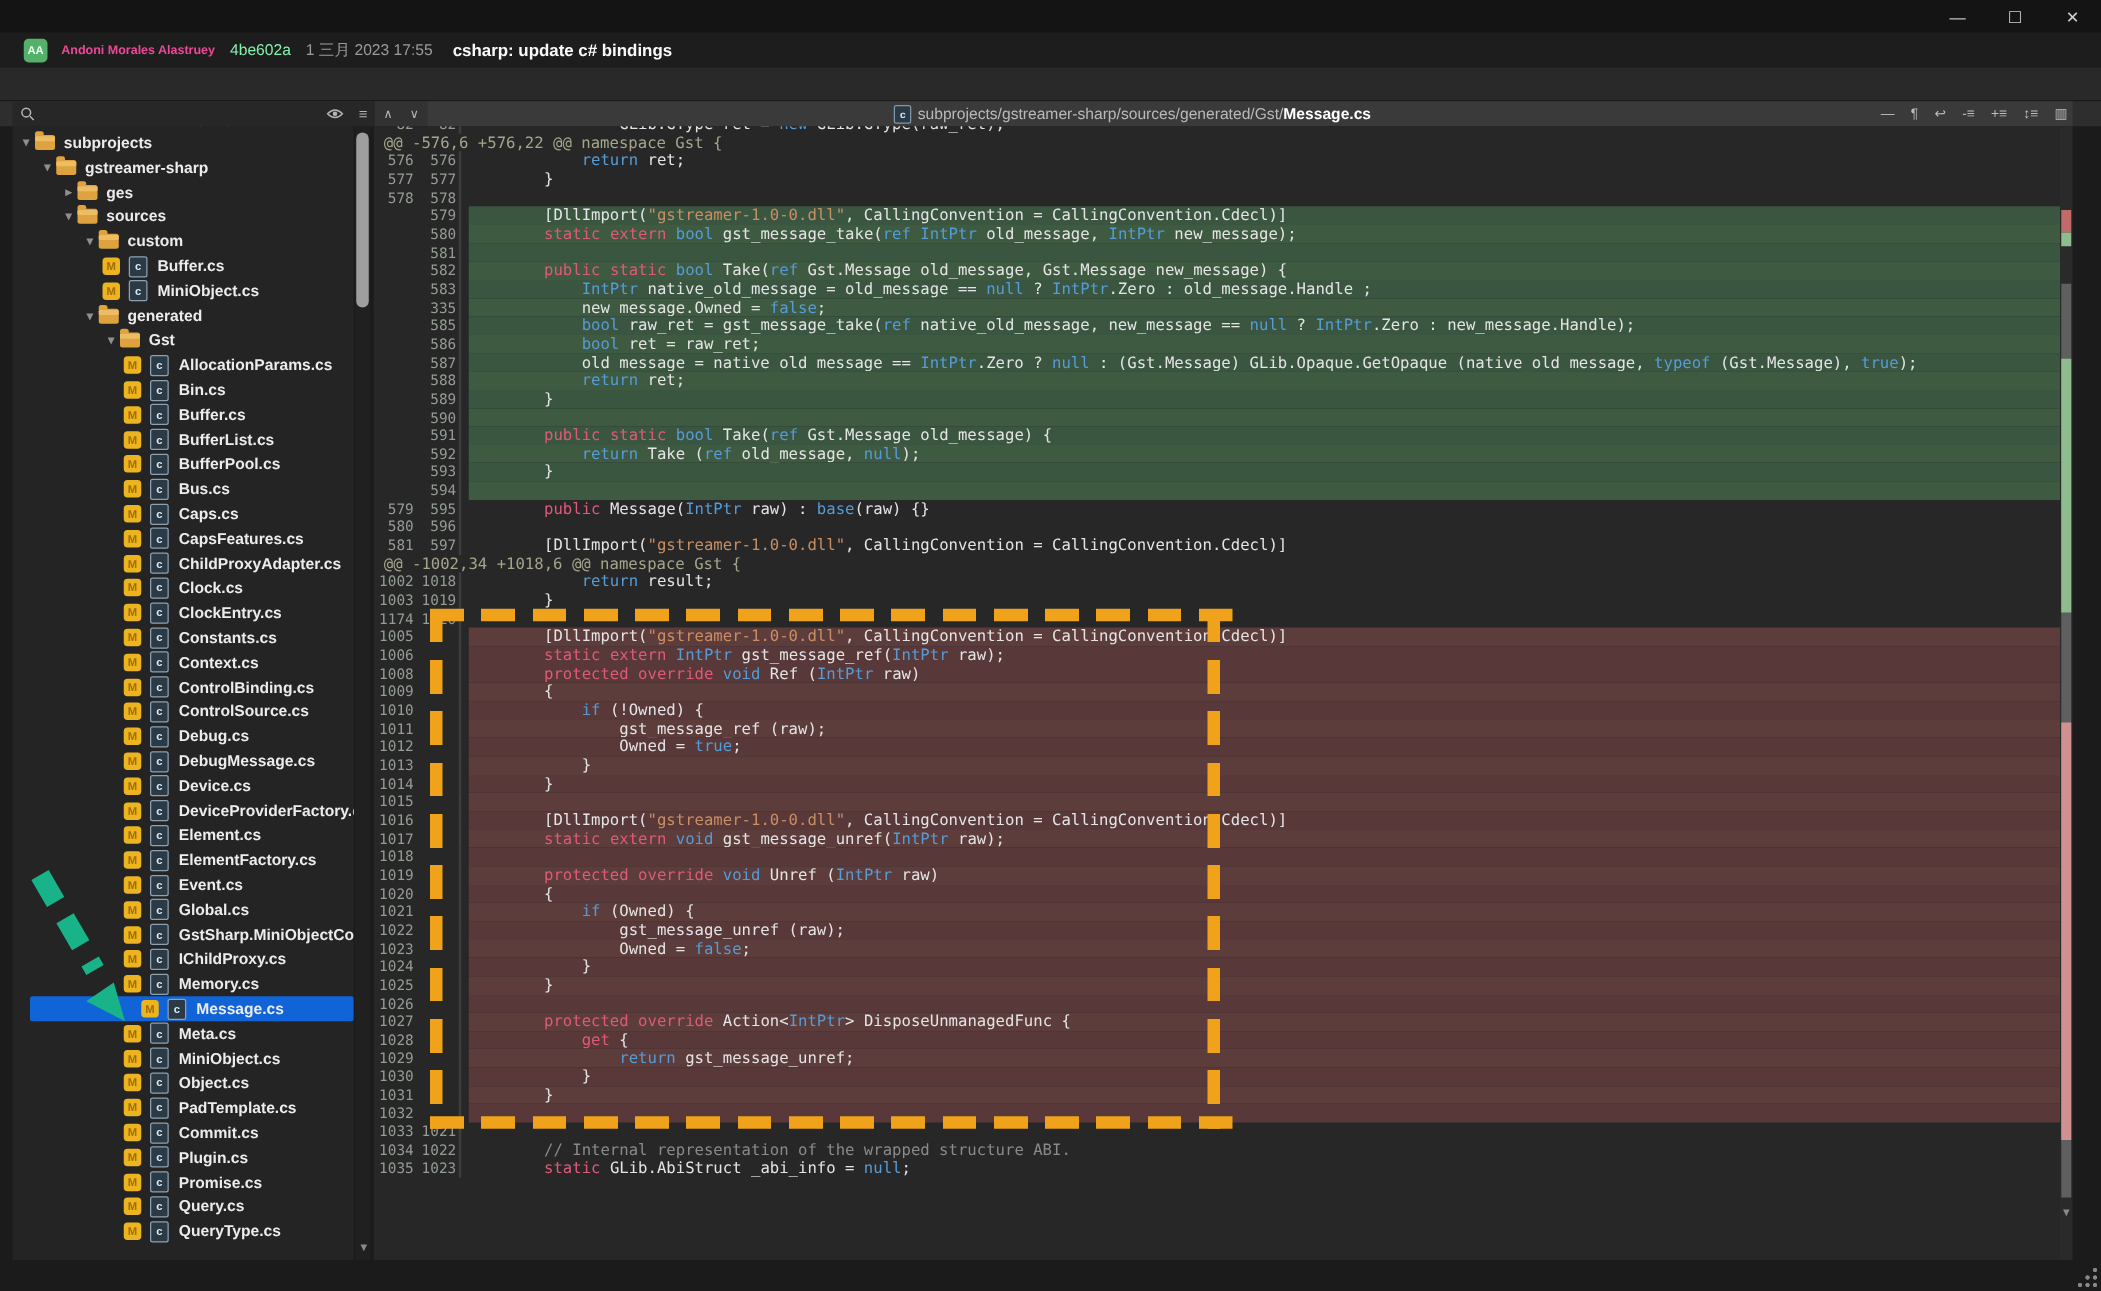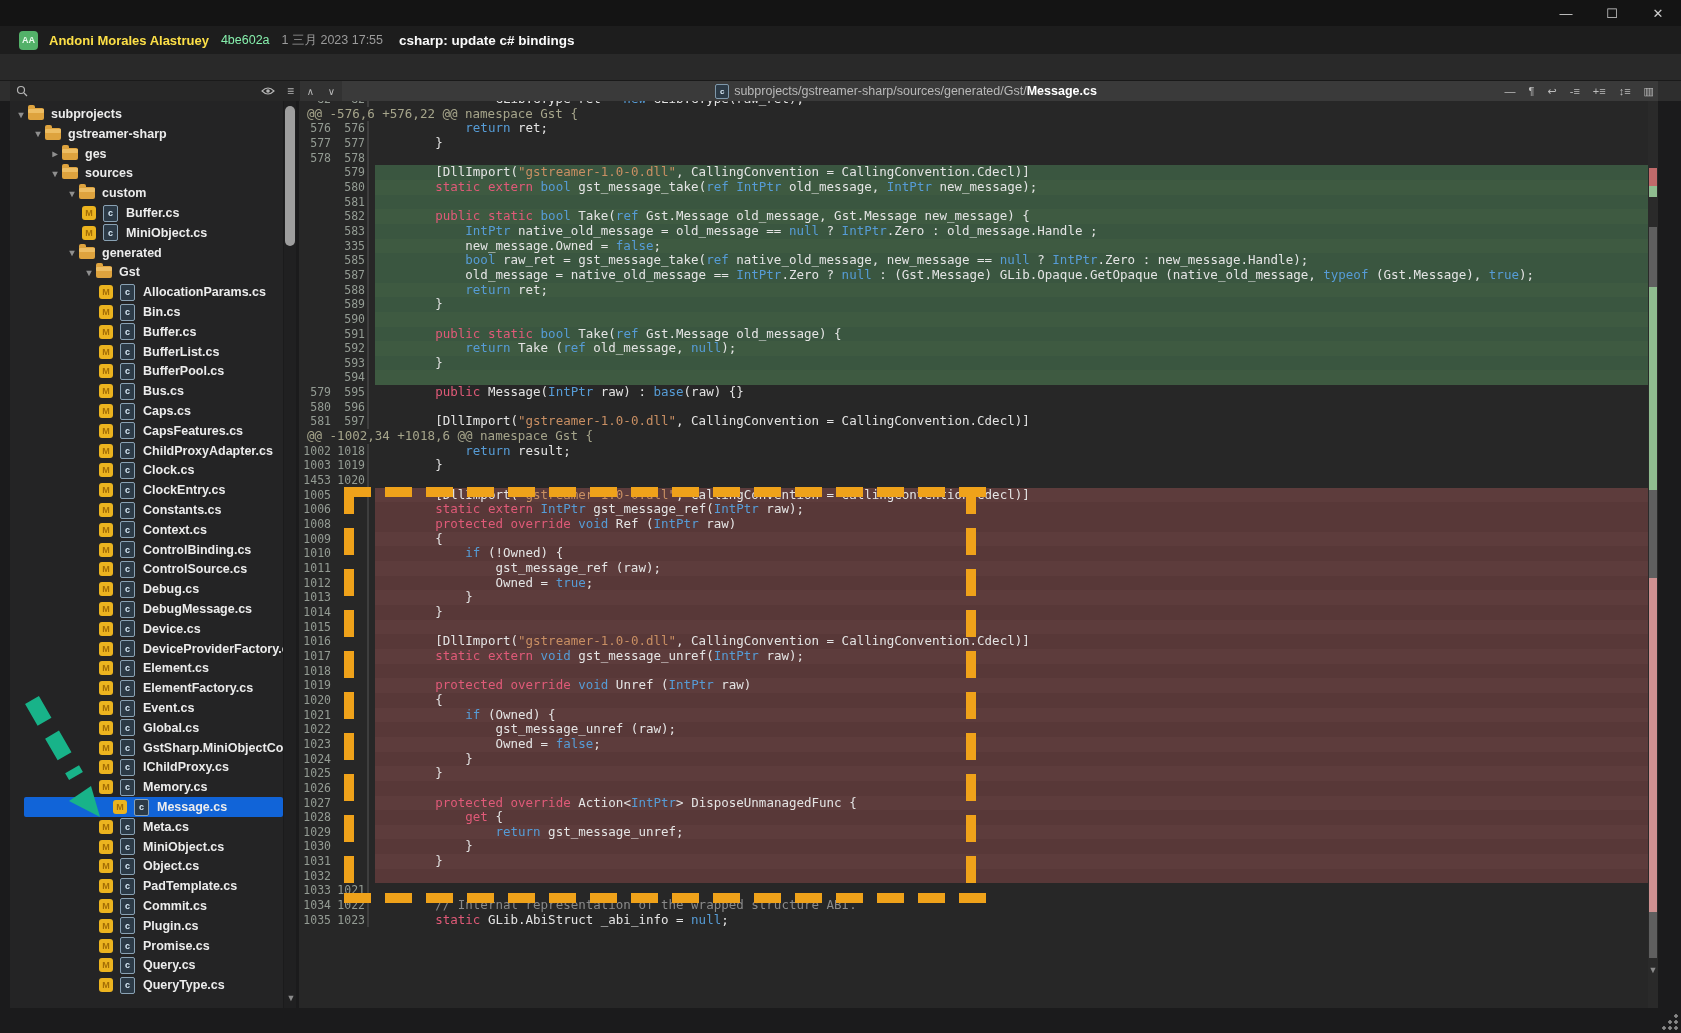--- a/index.html
+++ b/index.html
@@ -8,21 +8,21 @@
   
   #titlebar{position:absolute;left:0;top:0;right:0;height:26px;background:#141414;}
   .winbtns{position:absolute;right:0;top:0;height:26px;display:flex;}
   .winbtn{width:46px;height:26px;display:flex;align-items:center;justify-content:center;
     color:#cfcfcf;font-size:13px;}
   
   #commitbar{position:absolute;left:0;top:26px;right:0;height:28px;background:#1d1d1d;
     display:flex;align-items:center;}
   #avatar{width:19px;height:19px;margin-left:19px;border-radius:4px;background:#53b169;
     color:#eafbee;font-size:9px;font-weight:bold;display:flex;align-items:center;justify-content:center;}
-  #commit-author{margin-left:11px;font-size:13px;font-weight:bold;color:#fde047;}
+  #commit-author{margin-left:11px;font-size:10px;font-weight:bold;color:#ec4899;}
   #commit-hash{margin-left:12px;font-size:12.5px;color:#86efac;}
   #commit-date{margin-left:12px;font-size:12.5px;color:#9b9b9b;}
   #commit-msg{margin-left:16px;font-size:13.5px;font-weight:bold;color:#fafafa;}
   
   #tabbar{position:absolute;left:0;top:54px;right:0;height:26px;background:#292929;display:flex;
     border-bottom:1px solid #1a1a1a;}
   .tab{padding:0 18px;margin-left:22px;height:26px;display:flex;align-items:center;
     font-size:14.5px;color:#c7c7c7;position:relative;margin-top:28px;}
   .tab.active{color:#46a6ea;}
   .tab.active::after{content:"";position:absolute;left:-8px;right:-8px;bottom:0;height:3px;background:#3a9be0;}
@@ -398,35 +398,36 @@
         <div class="drow ctx"><span class="gno">576</span><span class="gnn">576</span><span class="gsep"></span><span class="codeln"><span class="tk-p">            </span><span class="tk-b">return</span><span class="tk-p"> ret;</span></span></div>
         <div class="drow ctx alt"><span class="gno">577</span><span class="gnn">577</span><span class="gsep"></span><span class="codeln"><span class="tk-p">        }</span></span></div>
         <div class="drow ctx"><span class="gno">578</span><span class="gnn">578</span><span class="gsep"></span><span class="codeln"></span></div>
         <div class="drow add alt"><span class="gno"></span><span class="gnn">579</span><span class="gsep"></span><span class="codeln"><span class="tk-p">        [DllImport(</span><span class="tk-s">"gstreamer-1.0-0.dll"</span><span class="tk-p">, CallingConvention = CallingConvention.Cdecl)]</span></span></div>
         <div class="drow add"><span class="gno"></span><span class="gnn">580</span><span class="gsep"></span><span class="codeln"><span class="tk-p">        </span><span class="tk-k">static</span><span class="tk-p"> </span><span class="tk-k">extern</span><span class="tk-p"> </span><span class="tk-b">bool</span><span class="tk-p"> gst_message_take(</span><span class="tk-b">ref</span><span class="tk-p"> </span><span class="tk-b">IntPtr</span><span class="tk-p"> old_message, </span><span class="tk-b">IntPtr</span><span class="tk-p"> new_message);</span></span></div>
         <div class="drow add alt"><span class="gno"></span><span class="gnn">581</span><span class="gsep"></span><span class="codeln"></span></div>
         <div class="drow add"><span class="gno"></span><span class="gnn">582</span><span class="gsep"></span><span class="codeln"><span class="tk-p">        </span><span class="tk-k">public</span><span class="tk-p"> </span><span class="tk-k">static</span><span class="tk-p"> </span><span class="tk-b">bool</span><span class="tk-p"> Take(</span><span class="tk-b">ref</span><span class="tk-p"> Gst.Message old_message, Gst.Message new_message) {</span></span></div>
         <div class="drow add alt"><span class="gno"></span><span class="gnn">583</span><span class="gsep"></span><span class="codeln"><span class="tk-p">            </span><span class="tk-b">IntPtr</span><span class="tk-p"> native_old_message = old_message == </span><span class="tk-b">null</span><span class="tk-p"> ? </span><span class="tk-b">IntPtr</span><span class="tk-p">.Zero : old_message.Handle ;</span></span></div>
         <div class="drow add"><span class="gno"></span><span class="gnn">335</span><span class="gsep"></span><span class="codeln"><span class="tk-p">            new_message.Owned = </span><span class="tk-b">false</span><span class="tk-p">;</span></span></div>
         <div class="drow add alt"><span class="gno"></span><span class="gnn">585</span><span class="gsep"></span><span class="codeln"><span class="tk-p">            </span><span class="tk-b">bool</span><span class="tk-p"> raw_ret = gst_message_take(</span><span class="tk-b">ref</span><span class="tk-p"> native_old_message, new_message == </span><span class="tk-b">null</span><span class="tk-p"> ? </span><span class="tk-b">IntPtr</span><span class="tk-p">.Zero : new_message.Handle);</span></span></div>
+        <div class="drow add"><span class="gno"></span><span class="gnn">586</span><span class="gsep"></span><span class="codeln"><span class="tk-p">            </span><span class="tk-b">bool</span><span class="tk-p"> ret = raw_ret;</span></span></div>
         <div class="drow add alt"><span class="gno"></span><span class="gnn">587</span><span class="gsep"></span><span class="codeln"><span class="tk-p">            old_message = native_old_message == </span><span class="tk-b">IntPtr</span><span class="tk-p">.Zero ? </span><span class="tk-b">null</span><span class="tk-p"> : (Gst.Message) GLib.Opaque.GetOpaque (native_old_message, </span><span class="tk-b">typeof</span><span class="tk-p"> (Gst.Message), </span><span class="tk-b">true</span><span class="tk-p">);</span></span></div>
         <div class="drow add"><span class="gno"></span><span class="gnn">588</span><span class="gsep"></span><span class="codeln"><span class="tk-p">            </span><span class="tk-b">return</span><span class="tk-p"> ret;</span></span></div>
         <div class="drow add alt"><span class="gno"></span><span class="gnn">589</span><span class="gsep"></span><span class="codeln"><span class="tk-p">        }</span></span></div>
         <div class="drow add"><span class="gno"></span><span class="gnn">590</span><span class="gsep"></span><span class="codeln"></span></div>
         <div class="drow add alt"><span class="gno"></span><span class="gnn">591</span><span class="gsep"></span><span class="codeln"><span class="tk-p">        </span><span class="tk-k">public</span><span class="tk-p"> </span><span class="tk-k">static</span><span class="tk-p"> </span><span class="tk-b">bool</span><span class="tk-p"> Take(</span><span class="tk-b">ref</span><span class="tk-p"> Gst.Message old_message) {</span></span></div>
         <div class="drow add"><span class="gno"></span><span class="gnn">592</span><span class="gsep"></span><span class="codeln"><span class="tk-p">            </span><span class="tk-b">return</span><span class="tk-p"> Take (</span><span class="tk-b">ref</span><span class="tk-p"> old_message, </span><span class="tk-b">null</span><span class="tk-p">);</span></span></div>
         <div class="drow add alt"><span class="gno"></span><span class="gnn">593</span><span class="gsep"></span><span class="codeln"><span class="tk-p">        }</span></span></div>
         <div class="drow add"><span class="gno"></span><span class="gnn">594</span><span class="gsep"></span><span class="codeln"></span></div>
         <div class="drow ctx alt"><span class="gno">579</span><span class="gnn">595</span><span class="gsep"></span><span class="codeln"><span class="tk-p">        </span><span class="tk-k">public</span><span class="tk-p"> Message(</span><span class="tk-b">IntPtr</span><span class="tk-p"> raw) : </span><span class="tk-b">base</span><span class="tk-p">(raw) {}</span></span></div>
         <div class="drow ctx"><span class="gno">580</span><span class="gnn">596</span><span class="gsep"></span><span class="codeln"></span></div>
         <div class="drow ctx alt"><span class="gno">581</span><span class="gnn">597</span><span class="gsep"></span><span class="codeln"><span class="tk-p">        [DllImport(</span><span class="tk-s">"gstreamer-1.0-0.dll"</span><span class="tk-p">, CallingConvention = CallingConvention.Cdecl)]</span></span></div>
         <div class="drow hunk"><span>@@ -1002,34 +1018,6 @@ namespace Gst {</span></div>
         <div class="drow ctx alt"><span class="gno">1002</span><span class="gnn">1018</span><span class="gsep"></span><span class="codeln"><span class="tk-p">            </span><span class="tk-b">return</span><span class="tk-p"> result;</span></span></div>
         <div class="drow ctx"><span class="gno">1003</span><span class="gnn">1019</span><span class="gsep"></span><span class="codeln"><span class="tk-p">        }</span></span></div>
-        <div class="drow ctx alt"><span class="gno">1453</span><span class="gnn">1020</span><span class="gsep"></span><span class="codeln"></span></div>
+        <div class="drow ctx alt"><span class="gno">1174</span><span class="gnn">1020</span><span class="gsep"></span><span class="codeln"></span></div>
         <div class="drow del"><span class="gno">1005</span><span class="gnn"></span><span class="gsep"></span><span class="codeln"><span class="tk-p">        [DllImport(</span><span class="tk-s">"gstreamer-1.0-0.dll"</span><span class="tk-p">, CallingConvention = CallingConvention.Cdecl)]</span></span></div>
         <div class="drow del alt"><span class="gno">1006</span><span class="gnn"></span><span class="gsep"></span><span class="codeln"><span class="tk-p">        </span><span class="tk-k">static</span><span class="tk-p"> </span><span class="tk-k">extern</span><span class="tk-p"> </span><span class="tk-b">IntPtr</span><span class="tk-p"> gst_message_ref(</span><span class="tk-b">IntPtr</span><span class="tk-p"> raw);</span></span></div>
         <div class="drow del alt"><span class="gno">1008</span><span class="gnn"></span><span class="gsep"></span><span class="codeln"><span class="tk-p">        </span><span class="tk-k">protected</span><span class="tk-p"> </span><span class="tk-k">override</span><span class="tk-p"> </span><span class="tk-b">void</span><span class="tk-p"> Ref (</span><span class="tk-b">IntPtr</span><span class="tk-p"> raw)</span></span></div>
         <div class="drow del"><span class="gno">1009</span><span class="gnn"></span><span class="gsep"></span><span class="codeln"><span class="tk-p">        {</span></span></div>
         <div class="drow del alt"><span class="gno">1010</span><span class="gnn"></span><span class="gsep"></span><span class="codeln"><span class="tk-p">            </span><span class="tk-b">if</span><span class="tk-p"> (!Owned) {</span></span></div>
         <div class="drow del"><span class="gno">1011</span><span class="gnn"></span><span class="gsep"></span><span class="codeln"><span class="tk-p">                gst_message_ref (raw);</span></span></div>
         <div class="drow del alt"><span class="gno">1012</span><span class="gnn"></span><span class="gsep"></span><span class="codeln"><span class="tk-p">                Owned = </span><span class="tk-b">true</span><span class="tk-p">;</span></span></div>
         <div class="drow del"><span class="gno">1013</span><span class="gnn"></span><span class="gsep"></span><span class="codeln"><span class="tk-p">            }</span></span></div>
         <div class="drow del alt"><span class="gno">1014</span><span class="gnn"></span><span class="gsep"></span><span class="codeln"><span class="tk-p">        }</span></span></div>
         <div class="drow del"><span class="gno">1015</span><span class="gnn"></span><span class="gsep"></span><span class="codeln"></span></div>

